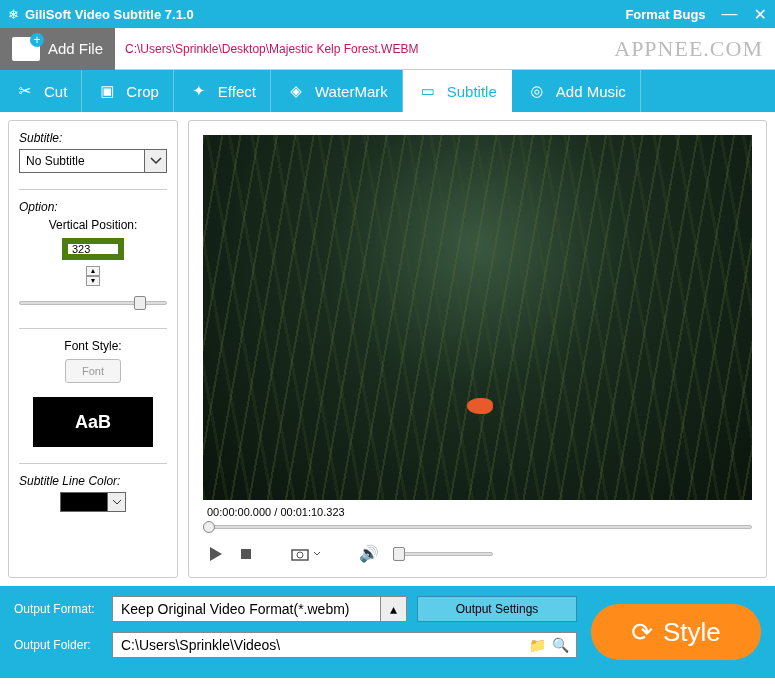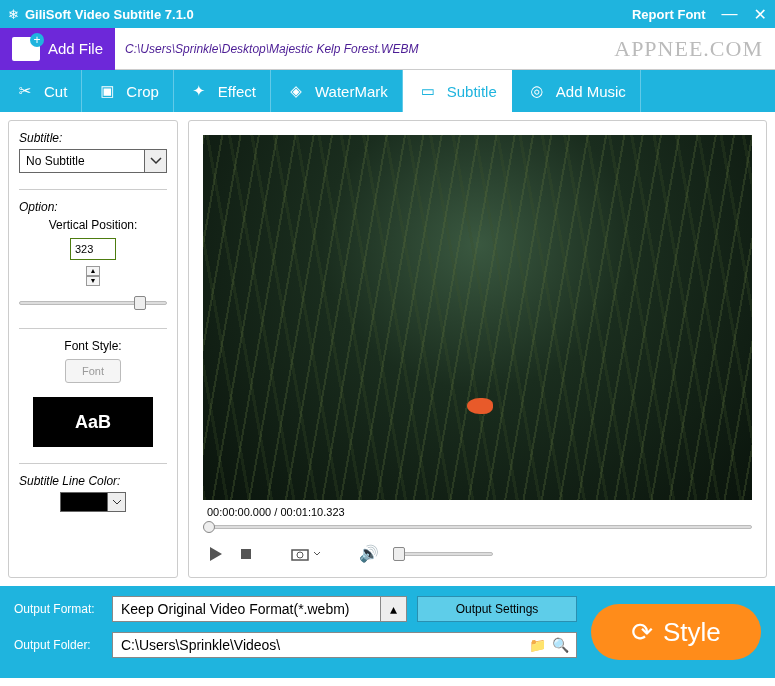--- a/index.html
+++ b/index.html
@@ -2,37 +2,37 @@
 <html><head>
 <meta charset="utf-8">
 <style>
 * { box-sizing: border-box; margin: 0; padding: 0; font-family: Arial, sans-serif; }
 body { width: 775px; height: 686px; background: #fff; overflow: hidden; }
 .titlebar { height: 28px; background: #1fb4de; color: #fff; display: flex; align-items: center; padding: 0 8px; font-size: 13px; }
 .titlebar .title { flex: 1; font-weight: bold; }
 .titlebar .btns { display: flex; gap: 16px; align-items: center; }
 .titlebar .win-btn { cursor: pointer; font-size: 16px; }
 .filebar { height: 42px; background: #fff; display: flex; align-items: center; border-bottom: 1px solid #ccc; }
-.addfile { height: 42px; background: #6d28d9; color: #fff; display: flex; align-items: center; padding: 0 12px; gap: 8px; cursor: pointer; font-size: 15px; }
+.addfile { height: 42px; background: #737373; color: #fff; display: flex; align-items: center; padding: 0 12px; gap: 8px; cursor: pointer; font-size: 15px; }
 .addfile-icon { width: 28px; height: 24px; background: #fff; border-radius: 2px; position: relative; }
 .addfile-icon::after { content: "+"; position: absolute; right: -4px; top: -4px; background: #1fb4de; color: #fff; width: 14px; height: 14px; border-radius: 50%; font-size: 12px; text-align: center; line-height: 14px; }
-.filepath { flex: 1; padding: 0 10px; font-size: 12px; color: #4c1d95; font-style: italic; }
+.filepath { flex: 1; padding: 0 10px; font-size: 12px; color: #be185d; }
 .watermark { font-size: 22px; color: #bbb; font-family: Georgia, serif; letter-spacing: 1px; padding-right: 12px; }
 .tabbar { height: 42px; background: #1fb4de; display: flex; align-items: stretch; }
 .tab { display: flex; align-items: center; gap: 8px; padding: 0 14px; color: #fff; font-size: 15px; cursor: pointer; border-right: 1px solid rgba(255,255,255,0.3); }
 .tab.active { background: #fff; color: #1fb4de; }
 .tab-icon { width: 22px; height: 22px; display: flex; align-items: center; justify-content: center; }
 .main { display: flex; padding: 8px; gap: 10px; height: 474px; }
 .sidebar { width: 170px; border: 1px solid #ccc; border-radius: 3px; padding: 10px; display: flex; flex-direction: column; font-size: 12px; }
 .label { margin-bottom: 4px; font-style: italic; }
 .select { width: 100%; height: 24px; border: 1px solid #666; background: #fff; display: flex; align-items: center; padding: 0 6px; font-size: 12px; position: relative; margin-bottom: 10px; }
 .select .arrow { position: absolute; right: 0; top: 0; width: 22px; height: 22px; background: #eee; border-left: 1px solid #666; display: flex; align-items: center; justify-content: center; }
 .hr { border-top: 1px solid #ccc; margin: 6px 0 10px; }
 .row { display: flex; align-items: center; gap: 6px; margin-bottom: 8px; flex-direction: column; }
-.numinput { width: 46px; height: 22px; border: 1px solid #4d7c0f; padding: 0 4px; font-size: 11px; }
+.numinput { width: 62px; height: 22px; border: 6px solid #4d7c0f; padding: 0 4px; font-size: 11px; }
 .spinner { display: flex; flex-direction: column; }
 .spinner span { width: 14px; height: 10px; border: 1px solid #999; font-size: 7px; text-align: center; line-height: 8px; cursor: pointer; background: #f5f5f5; }
 .slider { width: 100%; height: 18px; position: relative; margin-bottom: 10px; }
 .slider-track { position: absolute; top: 7px; left: 0; right: 0; height: 4px; background: #ddd; border: 1px solid #bbb; border-radius: 2px; }
 .slider-thumb { position: absolute; top: 2px; width: 12px; height: 14px; background: #eee; border: 1px solid #888; border-radius: 2px; }
 .fontbtn { width: 56px; height: 24px; border: 1px solid #bbb; background: #f5f5f5; border-radius: 3px; color: #999; font-size: 11px; cursor: pointer; }
 .preview-box { width: 120px; height: 50px; background: #000; color: #fff; font-weight: bold; font-size: 18px; display: flex; align-items: center; justify-content: center; margin: 6px auto 10px; }
 .colorbox { width: 48px; height: 20px; background: #000; border: 1px solid #666; display: inline-block; vertical-align: middle; }
 .colordd { width: 18px; height: 20px; background: #eee; border: 1px solid #666; border-left: none; display: inline-flex; align-items: center; justify-content: center; cursor: pointer; vertical-align: middle; }
 .defaultbtn { width: 100px; height: 26px; margin: auto auto 0; border: 1px solid #aaa; background: #f5f5f5; border-radius: 4px; font-size: 12px; cursor: pointer; }
@@ -61,21 +61,21 @@
 .startbtn { width: 170px; height: 56px; background: #ff8c1a; border: none; border-radius: 28px; color: #fff; font-size: 26px; display: flex; align-items: center; justify-content: center; gap: 10px; cursor: pointer; align-self: center; }
 svg { display: block; }
 </style>
 </head>
 <body>
 
 <div class="titlebar">
   <span style="margin-right:6px">❄</span>
   <span class="title">GiliSoft Video Subtitle 7.1.0</span>
   <div class="btns">
-    <span style="font-weight:bold;font-size:13px">Report Font</span>
+    <span style="font-weight:bold;font-size:13px">Format Bugs</span>
     <span class="win-btn">—</span>
     <span class="win-btn">✕</span>
   </div>
 </div>
 
 <div class="filebar">
   <div class="addfile">
     <div class="addfile-icon"></div>
     <span>Add File</span>
   </div>

